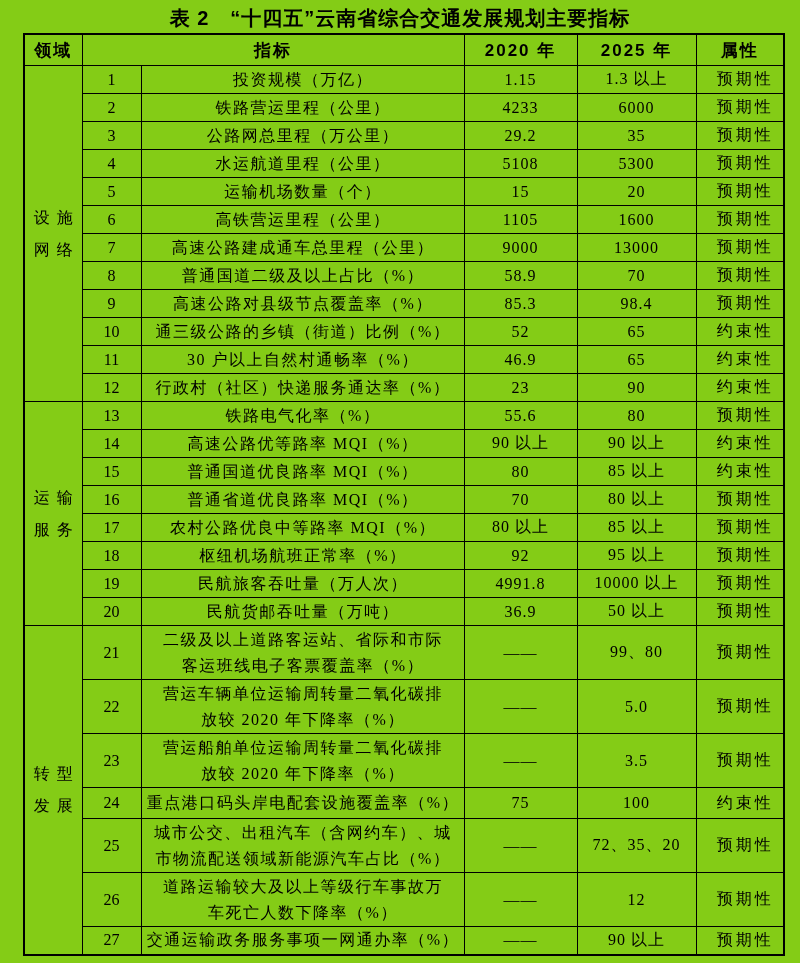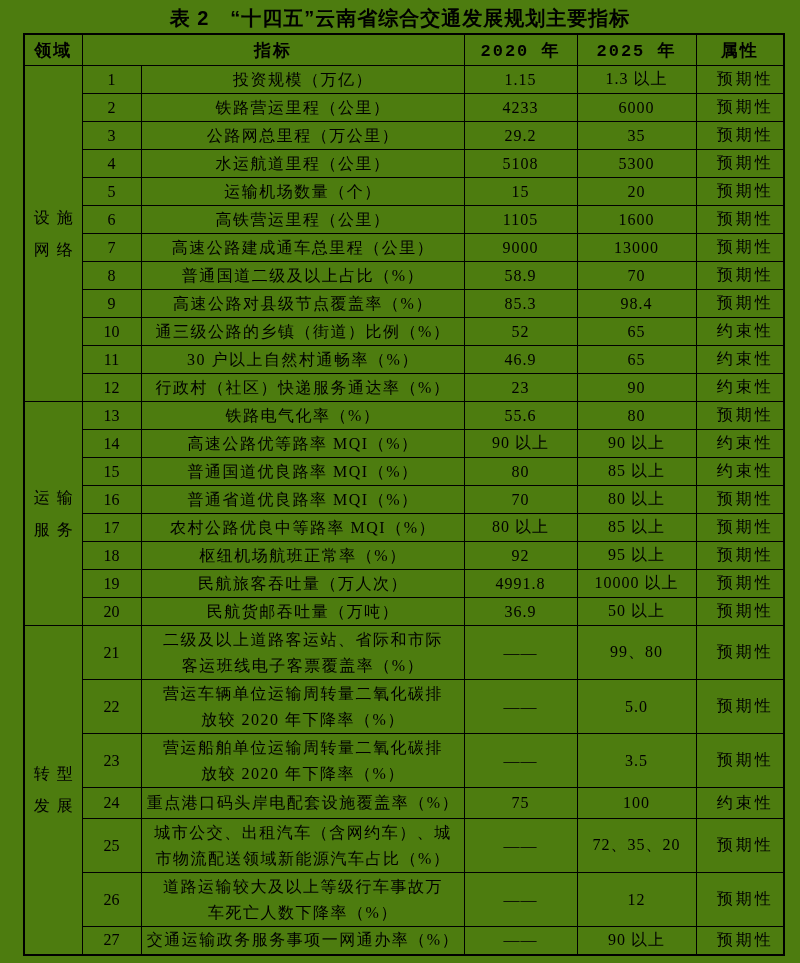--- a/index.html
+++ b/index.html
@@ -6,21 +6,21 @@
     margin: 0;
     padding: 0;
     background: #ffffff;
     color: #000000;
   }
   .page {
     width: 800px;
     height: 963px;
     box-sizing: border-box;
     padding-top: 4px;
-    background: #4d7c0f;
+    background: #84cc16;
     overflow: hidden;
   }
   .title {
     font-family: "Liberation Sans", sans-serif;
     font-weight: bold;
     font-size: 20px;
     letter-spacing: 1px;
     text-align: center;
     height: 29px;
     line-height: 29px;
@@ -34,21 +34,21 @@
     border: 2px solid #000000;
   }
   th, td {
     border: 1px solid #000000;
     text-align: center;
     vertical-align: middle;
     padding: 0;
     overflow: hidden;
   }
   th {
-    font-family: Liberation Mono, monospace;
+    font-family: Liberation Sans, sans-serif;
     font-weight: bold;
     font-size: 17px;
     letter-spacing: 2px;
     height: 30px;
   }
   td {
     font-family: "Liberation Serif", serif;
     font-size: 16px;
   }
   tbody tr { height: 28px; }

